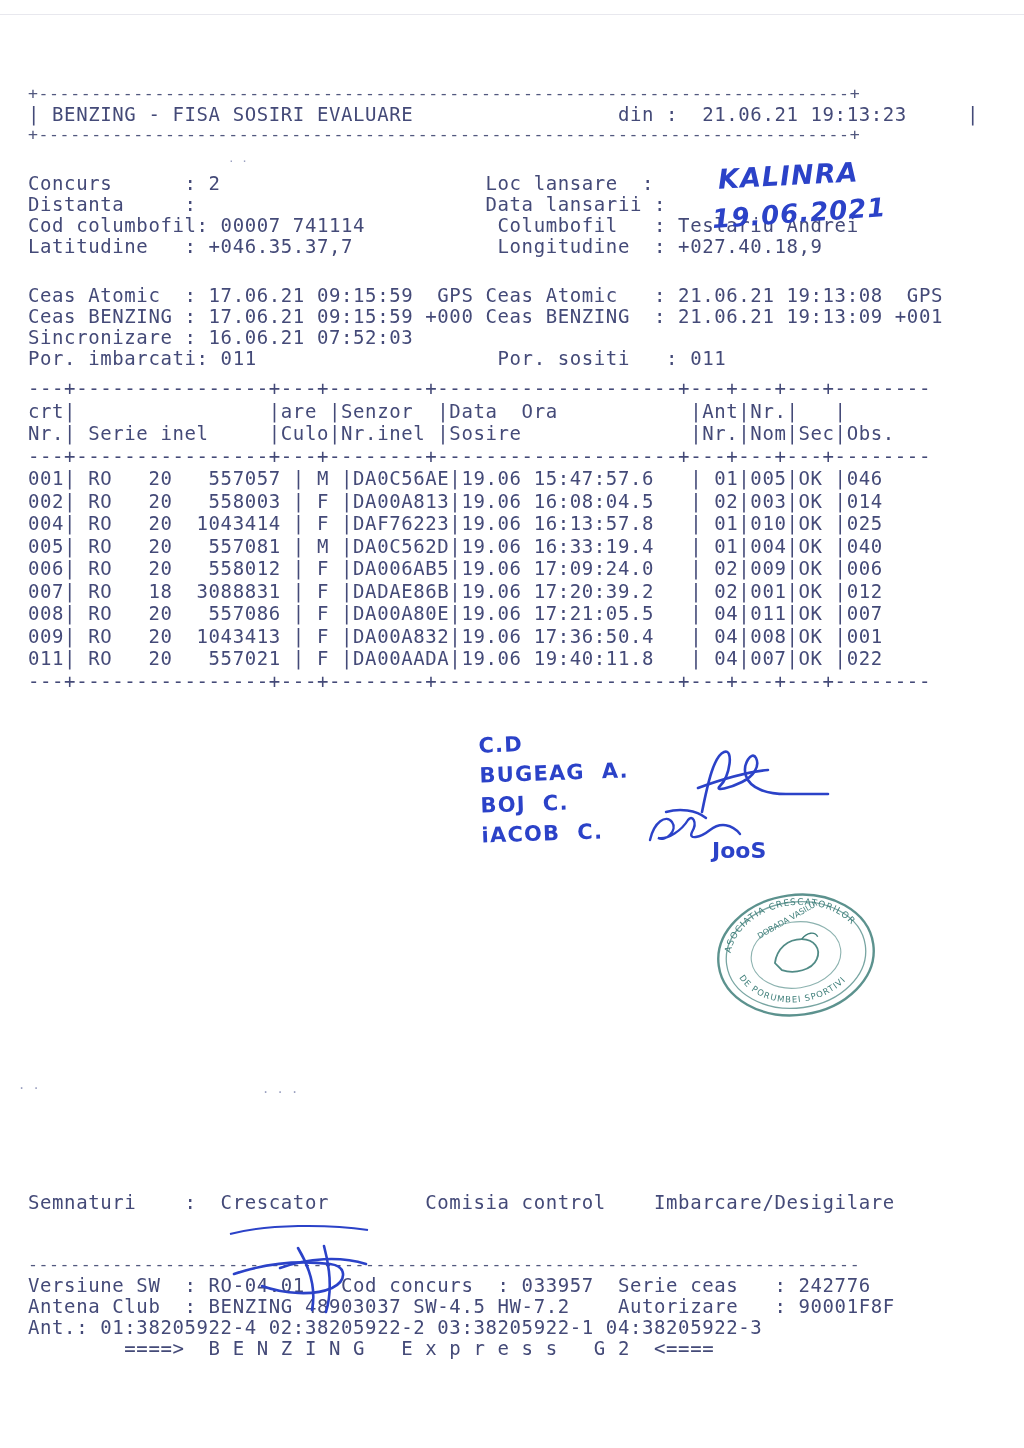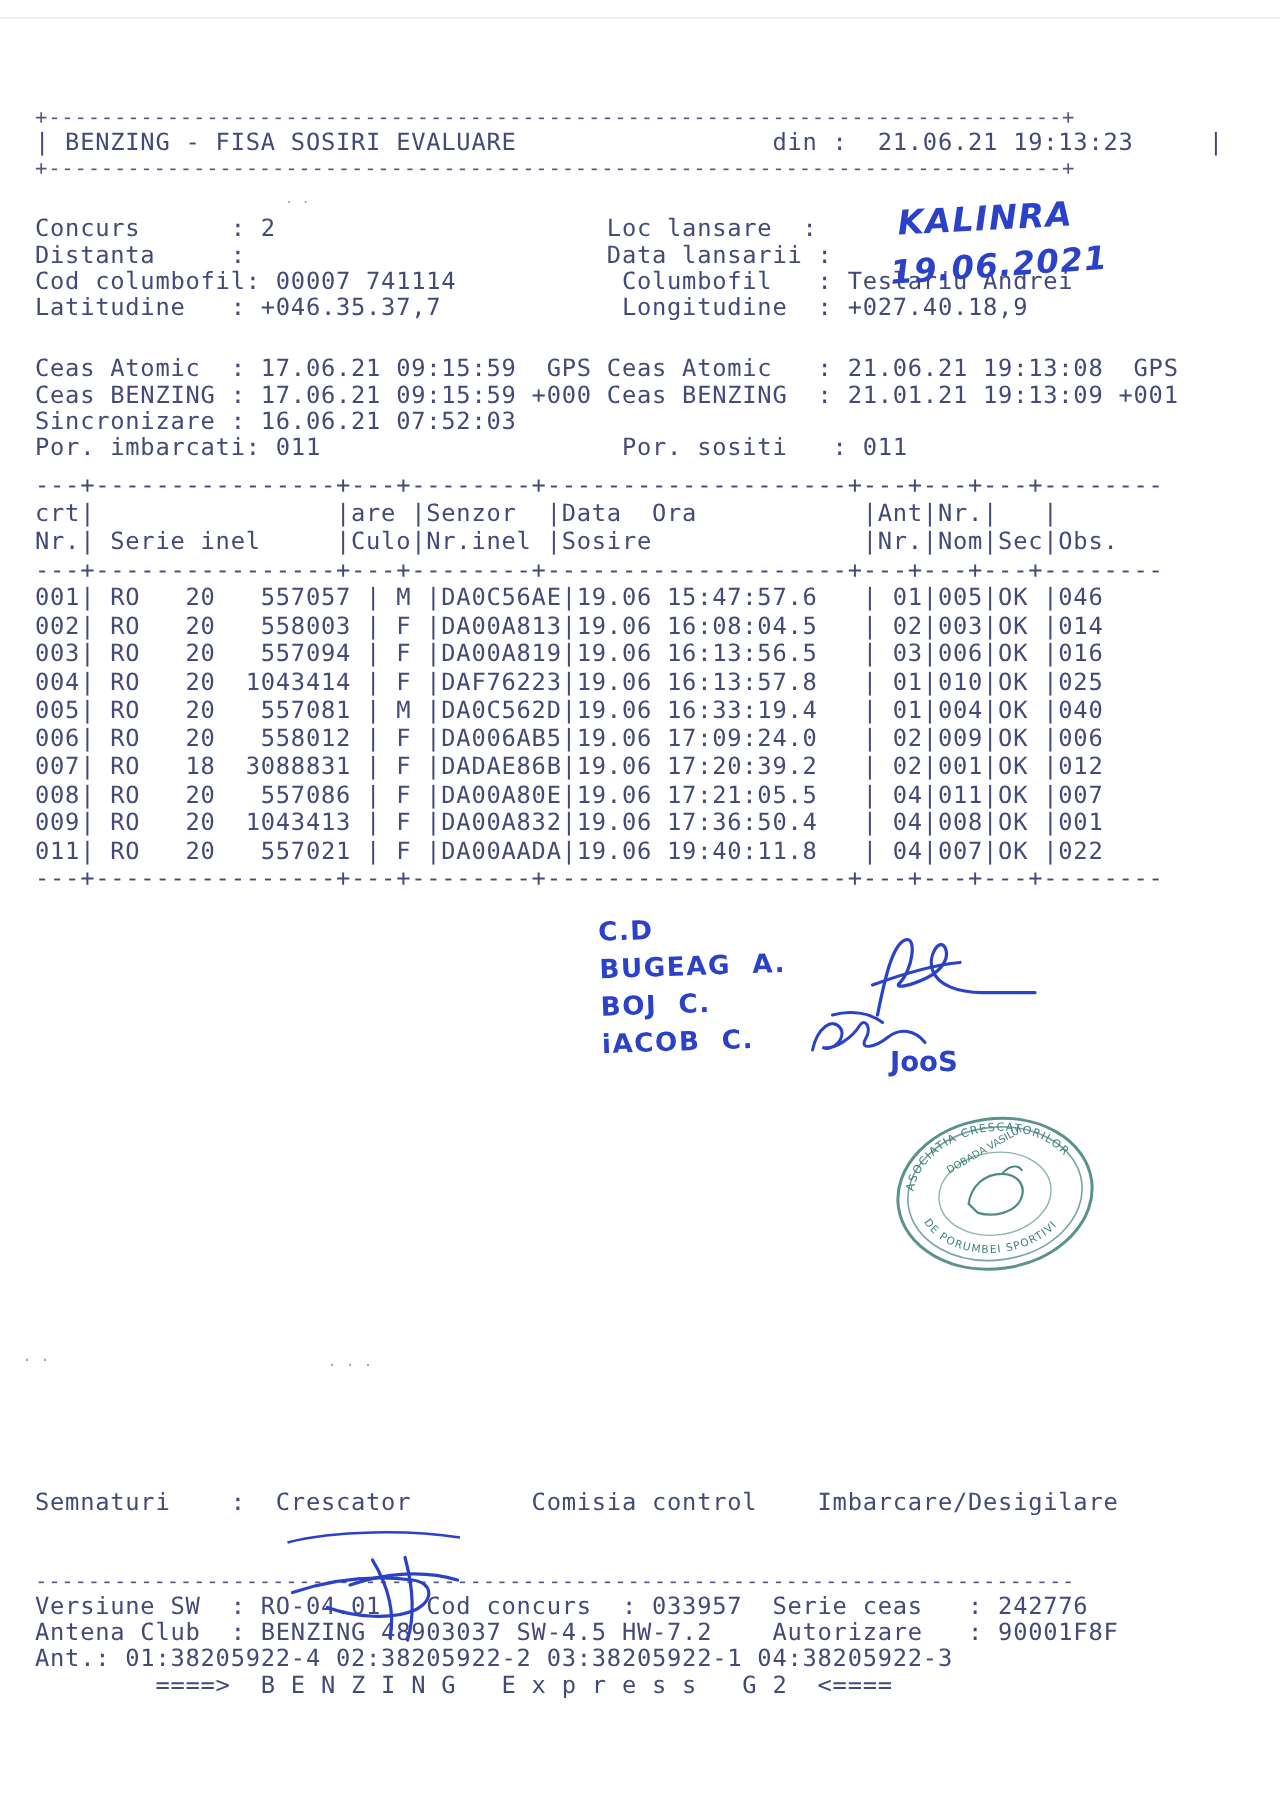--- a/index.html
+++ b/index.html
@@ -159,33 +159,32 @@
 
     <div class="block">
       <div class="mono row">Concurs      : 2                      Loc lansare  :</div>
       <div class="mono row">Distanta     :                        Data lansarii :</div>
       <div class="mono row">Cod columbofil: 00007 741114           Columbofil   : Teslariu Andrei</div>
       <div class="mono row">Latitudine   : +046.35.37,7            Longitudine  : +027.40.18,9</div>
     </div>
 
     <div class="block">
       <div class="mono row">Ceas Atomic  : 17.06.21 09:15:59  GPS Ceas Atomic   : 21.06.21 19:13:08  GPS</div>
-      <div class="mono row">Ceas BENZING : 17.06.21 09:15:59 +000 Ceas BENZING  : 21.01.21 19:13:09 +001</div>
+      <div class="mono row">Ceas BENZING : 17.06.21 09:15:59 +000 Ceas BENZING  : 21.06.21 19:13:09 +001</div>
       <div class="mono row">Sincronizare : 16.06.21 07:52:03</div>
       <div class="mono row">Por. imbarcati: 011                    Por. sositi   : 011</div>
     </div>
 
     <div class="tbl">
       <div class="mono row">---+----------------+---+--------+--------------------+---+---+---+--------</div>
       <div class="mono row">crt|                |are |Senzor  |Data  Ora           |Ant|Nr.|   |</div>
       <div class="mono row">Nr.| Serie inel     |Culo|Nr.inel |Sosire              |Nr.|Nom|Sec|Obs.</div>
       <div class="mono row">---+----------------+---+--------+--------------------+---+---+---+--------</div>
       <div class="mono row">001| RO   20   557057 | M |DA0C56AE|19.06 15:47:57.6   | 01|005|OK |046</div>
       <div class="mono row">002| RO   20   558003 | F |DA00A813|19.06 16:08:04.5   | 02|003|OK |014</div>
-      <div class="mono row">003| RO   20   557094 | F |DA00A819|19.06 16:13:56.5   | 03|006|OK |016</div>
       <div class="mono row">004| RO   20  1043414 | F |DAF76223|19.06 16:13:57.8   | 01|010|OK |025</div>
       <div class="mono row">005| RO   20   557081 | M |DA0C562D|19.06 16:33:19.4   | 01|004|OK |040</div>
       <div class="mono row">006| RO   20   558012 | F |DA006AB5|19.06 17:09:24.0   | 02|009|OK |006</div>
       <div class="mono row">007| RO   18  3088831 | F |DADAE86B|19.06 17:20:39.2   | 02|001|OK |012</div>
       <div class="mono row">008| RO   20   557086 | F |DA00A80E|19.06 17:21:05.5   | 04|011|OK |007</div>
       <div class="mono row">009| RO   20  1043413 | F |DA00A832|19.06 17:36:50.4   | 04|008|OK |001</div>
       <div class="mono row">011| RO   20   557021 | F |DA00AADA|19.06 19:40:11.8   | 04|007|OK |022</div>
       <div class="mono row">---+----------------+---+--------+--------------------+---+---+---+--------</div>
     </div>
 

